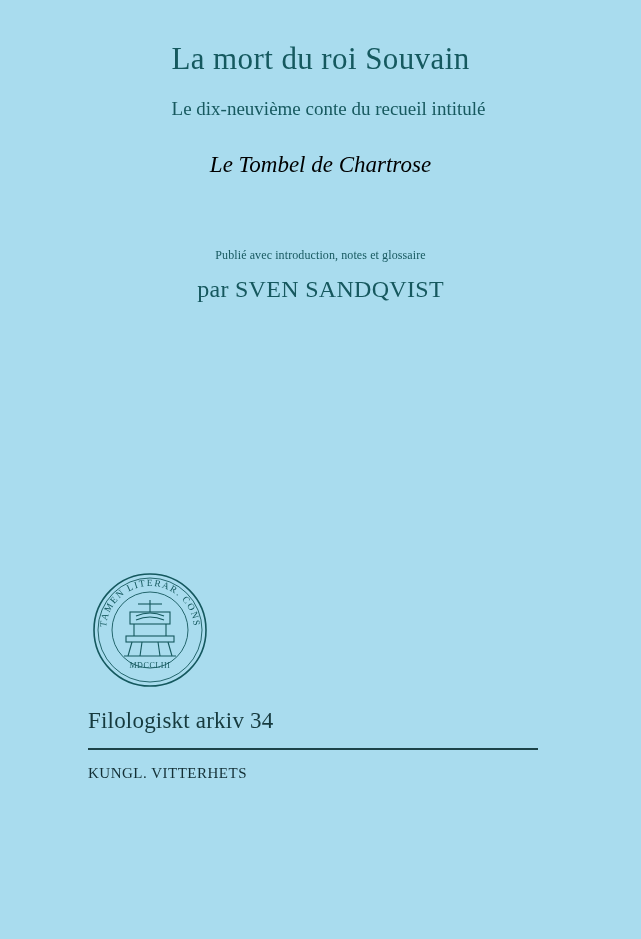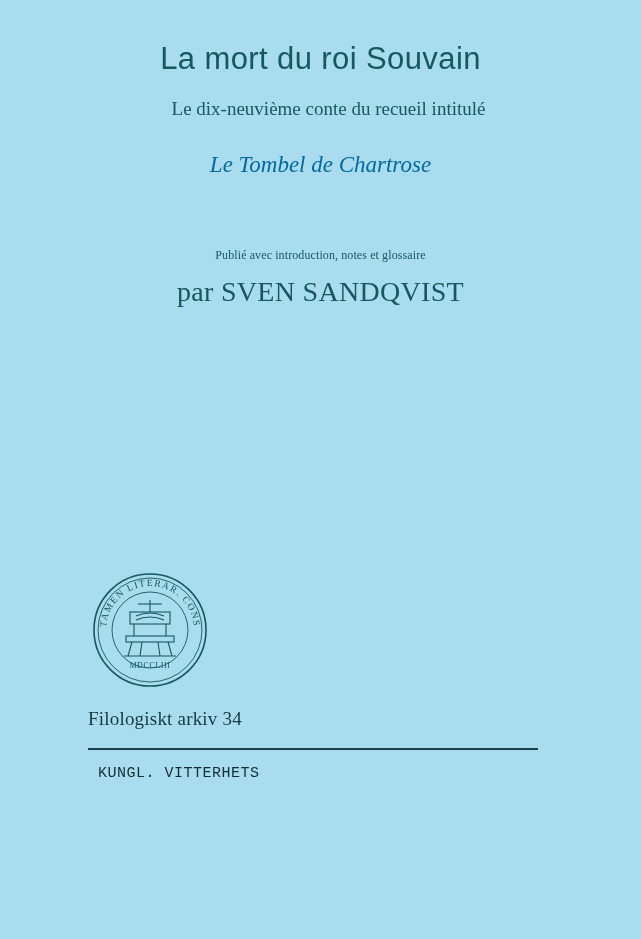--- a/index.html
+++ b/index.html
@@ -22,99 +22,98 @@
     overflow: hidden;
   }
   .title-block {
     position: absolute;
     left: 0;
     right: 0;
     top: 42px;
     text-align: center;
   }
   .main-title {
-    font-family: Liberation Sans, sans-serif;
+    font-family: Liberation Serif, serif;
     font-size: 31px;
     letter-spacing: 0.4px;
     color: #15595f;
     margin: 0 0 22px 0;
     font-weight: normal;
     line-height: 1.1;
   }
   .subtitle {
     font-size: 19px;
     color: #17595f;
     margin: 0 0 30px 16px;
     font-weight: normal;
     line-height: 1.2;
   }
   .work-title {
     font-size: 23px;
     font-style: italic;
-    color: #0369a1;
+    color: #000000;
     margin: 0;
     font-weight: normal;
     line-height: 1.2;
   }
   .author-block {
     position: absolute;
     left: 0;
     right: 0;
     top: 248px;
     text-align: center;
   }
   .published-line {
     font-size: 12px;
     color: #17595f;
     margin: 0 0 13px 0;
     letter-spacing: 0.1px;
   }
   .author-line {
-    font-size: 28px;
+    font-size: 24px;
     color: #16585e;
     margin: 1px;
     letter-spacing: 0.3px;
   }
   .emblem-wrap {
     position: absolute;
     left: 80px;
     top: 560px;
     width: 140px;
     height: 140px;
   }
   .emblem-wrap svg {
     display: block;
   }
   .series-line {
     position: absolute;
     left: 88px;
     top: 708px;
-    font-size: 19px;
+    font-size: 23px;
     color: #163a3e;
     letter-spacing: 0.2px;
   }
   .rule {
     position: absolute;
     left: 88px;
     top: 748px;
     width: 450px;
     height: 2px;
     background: #1c4348;
   }
   .publisher {
     position: absolute;
     left: 88px;
     top: 765px;
     color: #132f35;
   }
   .publisher-line1 {
     font-size: 15px;
     letter-spacing: 0.5px;
-    margin: 0 0 19px 10px;
-    font-family: Liberation Mono, monospace;
+    margin: 0 0 19px 0;
   }
   .publisher-line2 {
     font-size: 15px;
     letter-spacing: 0.5px;
     margin: 0;
   }
   .emblem-ring-text {
     font-family: "Liberation Serif", serif;
     font-size: 9.5px;
     letter-spacing: 1.4px;

